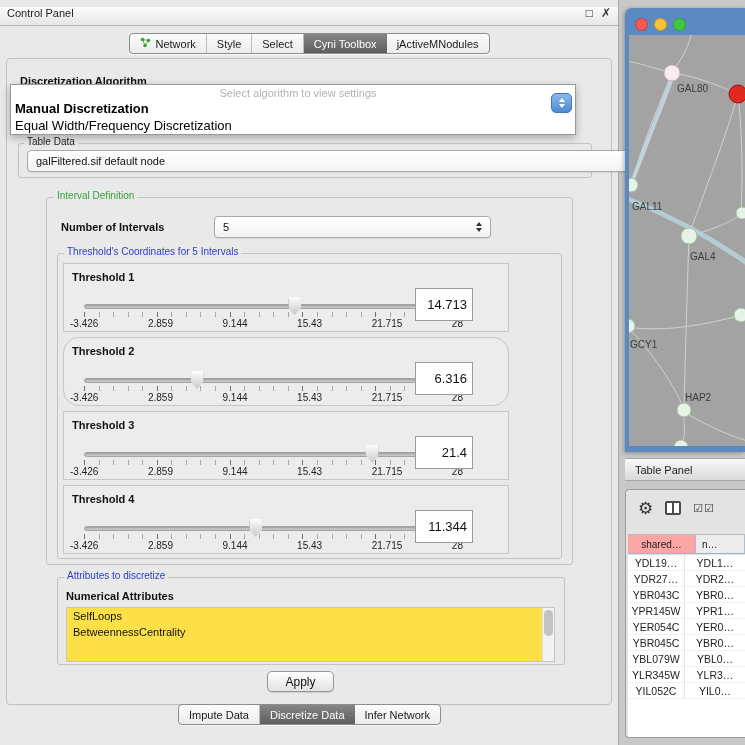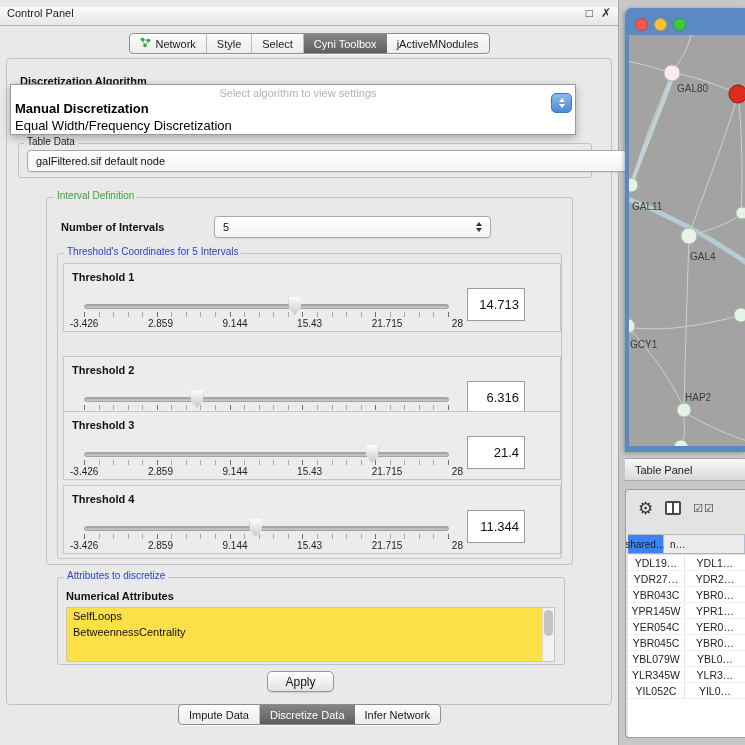--- a/index.html
+++ b/index.html
@@ -39,21 +39,21 @@
   .gt-blue { color:#2a41c8; }
 
   .combo { position:absolute; display:flex; align-items:center; height:22px; background:linear-gradient(#ffffff,#f3f3f3); border:1px solid #a9a9a9; border-radius:4px; font-size:11px; color:#111; padding:0 8px; box-shadow:0 1px 1px rgba(0,0,0,.08); }
   .combo .stepper { margin-left:auto; display:flex; flex-direction:column; gap:2px; }
   .combo .stepper i { display:block; width:0; height:0; border-left:3px solid transparent; border-right:3px solid transparent; }
   .combo .stepper .up { border-bottom:4px solid #333; }
   .combo .stepper .down { border-top:4px solid #333; }
 
   .bold-label { position:absolute; font-size:11px; font-weight:bold; color:#111; }
 
-  .threshold { position:absolute; left:63px; width:498px; height:69px; border:1px solid #c6c6c6; background:#ececec; }
+  .threshold { position:absolute; left:63px; width:446px; height:69px; border:1px solid #c6c6c6; background:#ececec; }
   .t-label { position:absolute; left:8px; top:7px; font-size:11px; font-weight:bold; color:#111; }
   .slider { position:absolute; left:20px; top:38px; width:365px; height:30px; }
   .track { position:absolute; left:0; right:0; top:2px; height:5px; background:#cbcbcb; border:1px solid #a3a3a3; border-radius:3px; box-shadow:inset 0 1px 2px rgba(0,0,0,.25); }
   .thumb { position:absolute; top:-5px; width:13px; height:18px; transform:translateX(-50%); background:linear-gradient(#fdfdfd,#c9c9c9); clip-path:polygon(12% 0,88% 0,100% 12%,100% 58%,50% 100%,0 58%,0 12%); filter:drop-shadow(0 0 1px #777); }
   .ticks { position:absolute; left:0; right:0; top:10px; height:5px;
     background-image:
       repeating-linear-gradient(to right,#6f6f6f 0 1px,transparent 1px 72.8px),
       repeating-linear-gradient(to right,#a8a8a8 0 1px,transparent 1px 14.56px); }
   .scale { position:absolute; left:-14px; right:-14px; top:16px; display:flex; justify-content:space-between; font-size:10px; color:#222; }
   .value-box { position:absolute; right:35px; top:24px; width:58px; height:33px; background:#fff; border:1px solid #9b9b9b; display:flex; align-items:center; justify-content:flex-end; padding:0 5px; font-size:13px; color:#111; }
@@ -76,21 +76,21 @@
 
   .tp-header { position:absolute; left:625px; top:458px; width:120px; height:23px; background:linear-gradient(#f9f9f9,#d9d9d9); border-top:1px solid #a6a6a6; border-bottom:1px solid #a6a6a6; display:flex; align-items:center; padding-left:10px; font-size:11px; color:#222; }
 
   .table-window { position:absolute; left:625px; top:489px; width:120px; height:249px; background:#e3e3e3; border:1px solid #9c9c9c; border-right:none; border-radius:4px 0 0 4px; overflow:hidden; }
   .t-toolbar { position:absolute; left:0; top:0; width:100%; height:36px; display:flex; align-items:center; gap:12px; padding-left:12px; }
   .gear { font-size:17px; color:#333; line-height:1; }
   .icon-columns { width:16px; height:14px; border:2px solid #4a4a4a; border-radius:2px; background:linear-gradient(to right, #fff 0 44%, #4a4a4a 44% 58%, #fff 58%); }
   .mini-check { font-size:11px; color:#333; letter-spacing:1px; }
   .t-head { position:absolute; left:2px; top:44px; right:0; height:20px; display:flex; border-top:1px solid #bcbcbc; border-bottom:1px solid #9fb6c8; }
   .th-cell { font-size:10px; color:#222; display:flex; align-items:center; justify-content:center; border-right:1px solid #aebecb; }
-  .th-1 { width:36px; background:#3b82f6; }
+  .th-1 { width:68px; background:#fca5a5; }
   .th-2 { flex:1; background:#ececec; justify-content:flex-start; padding-left:6px; }
   .t-body { position:absolute; left:2px; top:65px; right:0; bottom:0; background:#fff; }
   .trow { display:flex; height:16px; border-bottom:1px solid #f1f1f1; }
   .tcell { font-size:10.5px; color:#222; display:flex; align-items:center; justify-content:center; overflow:hidden; white-space:nowrap; }
   .tc-1 { width:57px; border-right:1px solid #e4e4e4; }
   .tc-2 { flex:1; }
 
   svg text { font-family:"Liberation Sans", sans-serif; }
 </style>
 </head>
@@ -183,21 +183,21 @@
           <span>2.859</span>
           <span>9.144</span>
           <span>15.43</span>
           <span>21.715</span>
           <span>28</span>
         </div>
       </div>
       <div class="value-box">14.713</div>
     </div>
 
-    <div class="threshold" style="top:356px;">
+    <div class="threshold" style="top:337px;border-radius:16px;">
       <div class="t-label">Threshold 2</div>
       <div class="slider">
         <div class="track"></div>
         <div class="ticks"></div>
         <div class="thumb" style="left: 30.9998%;"></div>
         <div class="scale">
           <span>-3.426</span>
           <span>2.859</span>
           <span>9.144</span>
           <span>15.43</span>

